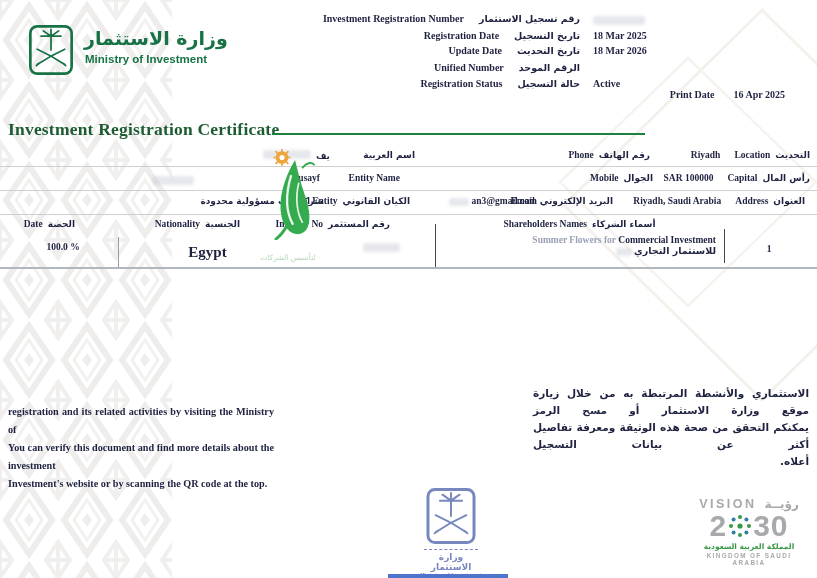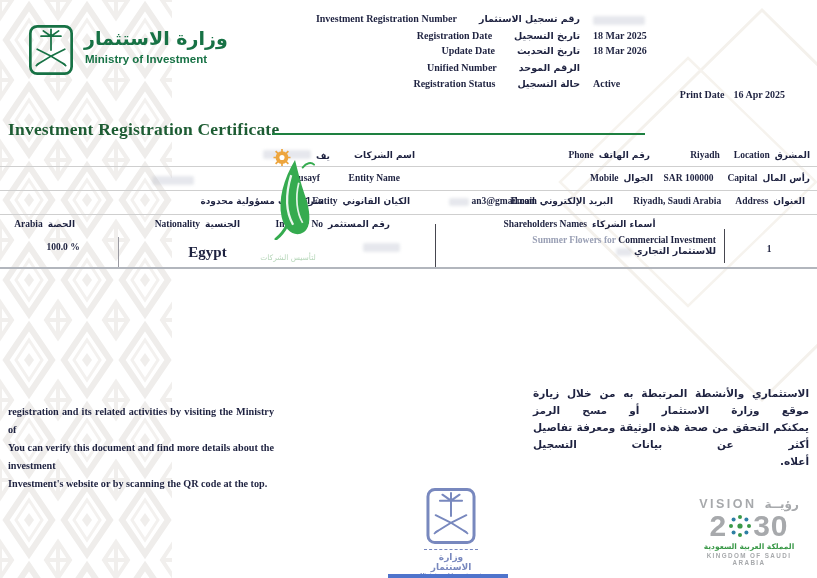--- a/index.html
+++ b/index.html
@@ -3,21 +3,21 @@
 <meta charset="utf-8">
 <style>
   html,body{margin:0;padding:0;background:#e9e9e9;}
   .page{position:relative;width:817px;height:578px;background:#ffffff;overflow:hidden;
         font-family:"Liberation Serif","DejaVu Sans",serif;font-weight:bold;color:#1e2240;}
   .abs{position:absolute;}
   .ar{font-family:"DejaVu Sans","Liberation Sans",sans-serif;}
   .pair{display:flex;direction:rtl;gap:5px;align-items:baseline;white-space:nowrap;font-size:9.5px;}
   .pair .ar{font-size:9px;}
   .pair .val{margin-right:9px;}
-  .metaRow{display:flex;gap:22px;align-items:baseline;white-space:nowrap;font-size:10px;}
+  .metaRow{display:flex;gap:15px;align-items:baseline;white-space:nowrap;font-size:10px;}
   .metaRow .ar{font-size:9.5px;}
   .green{color:#177245;}
   .titleEn{font-size:17.5px;color:#1d5c33;letter-spacing:.2px;}
   .titleAr{font-size:17px;color:#1e8040;}
   .hline{position:absolute;left:0;right:0;height:1px;background:#cfcfcf;}
   .vline{position:absolute;width:1px;background:#46464f;}
   .redact{display:inline-block;background:#b9bdcc;opacity:.35;filter:blur(1.5px);border-radius:2px;vertical-align:middle;}
   .faint{color:#9aa0b5;}
   .wm1{font-size:13.5px;color:#2fae49;text-align:center;}
   .wm2{font-size:7.5px;color:#b7d7ba;letter-spacing:3px;text-align:center;font-weight:normal;}
@@ -90,39 +90,39 @@
     <span>Unified Number</span>
     <span class="ar">الرقم الموحد</span>
   </div>
 
   <div class="abs metaRow" style="right:237px;top:78px;">
     <span>Registration Status</span>
     <span class="ar">حالة التسجيل</span>
   </div>
   <div class="abs metaRow" style="left:593px;top:78px;">Active</div>
 
-  <div class="abs metaRow" style="right:32px;top:89px;gap:9px;padding-left:36px;">
+  <div class="abs metaRow" style="right:32px;top:89px;gap:19px;padding-left:36px;">
     <span>Print Date</span>
     <span>16 Apr 2025</span>
   </div>
 
   <div class="abs titleEn" style="left:8px;top:119px;">Investment Registration Certificate</div>
   <div class="abs" style="left:272px;right:172px;top:133px;height:2px;background:#1e8040;"></div>
 
   <div class="abs pair" style="right:7px;top:150px;">
-    <span class="ar">المشرق</span>
+    <span class="ar">التحديث</span>
     <span>Location</span>
     <span class="val">Riyadh</span>
   </div>
   <div class="abs pair" style="right:167px;top:150px;">
     <span class="ar">رقم الهاتف</span>
     <span>Phone</span>
   </div>
   <div class="abs pair" style="right:402px;top:150px;">
-    <span class="ar">اسم الشركات</span>
+    <span class="ar">اسم العربية</span>
   </div>
   <div class="abs pair" style="right:487px;top:150px;">
     <span class="ar">يف</span>
     <span class="redact" style="width:48px;height:9px;"></span>
   </div>
   <div class="hline" style="top:166px;"></div>
 
   <div class="abs pair" style="right:7px;top:173px;">
     <span class="ar">رأس المال</span>
     <span>Capital</span>
@@ -168,21 +168,21 @@
   <div class="abs pair" style="right:427px;top:219px;">
     <span class="ar">رقم المستثمر</span>
     <span>Investor No</span>
   </div>
   <div class="abs pair" style="right:577px;top:219px;">
     <span class="ar">الجنسية</span>
     <span>Nationality</span>
   </div>
   <div class="abs pair" style="right:742px;top:219px;">
     <span class="ar">الحصة</span>
-    <span>Arabia</span>
+    <span>Date</span>
   </div>
 
   <div class="abs cell-center" style="left:724px;top:244px;width:90px;font-size:9.5px;">1</div>
   <div class="abs" style="left:440px;top:232px;width:276px;text-align:right;direction:rtl;">
     <div style="font-size:9.5px;direction:ltr;margin-top:3px;white-space:nowrap;">
       <span class="faint">Summer Flowers for</span>
       <span>Commercial Investment</span>
     </div>
     <div style="font-size:9.5px;white-space:nowrap;">
       <span class="ar">للاستثمار التجاري</span>

